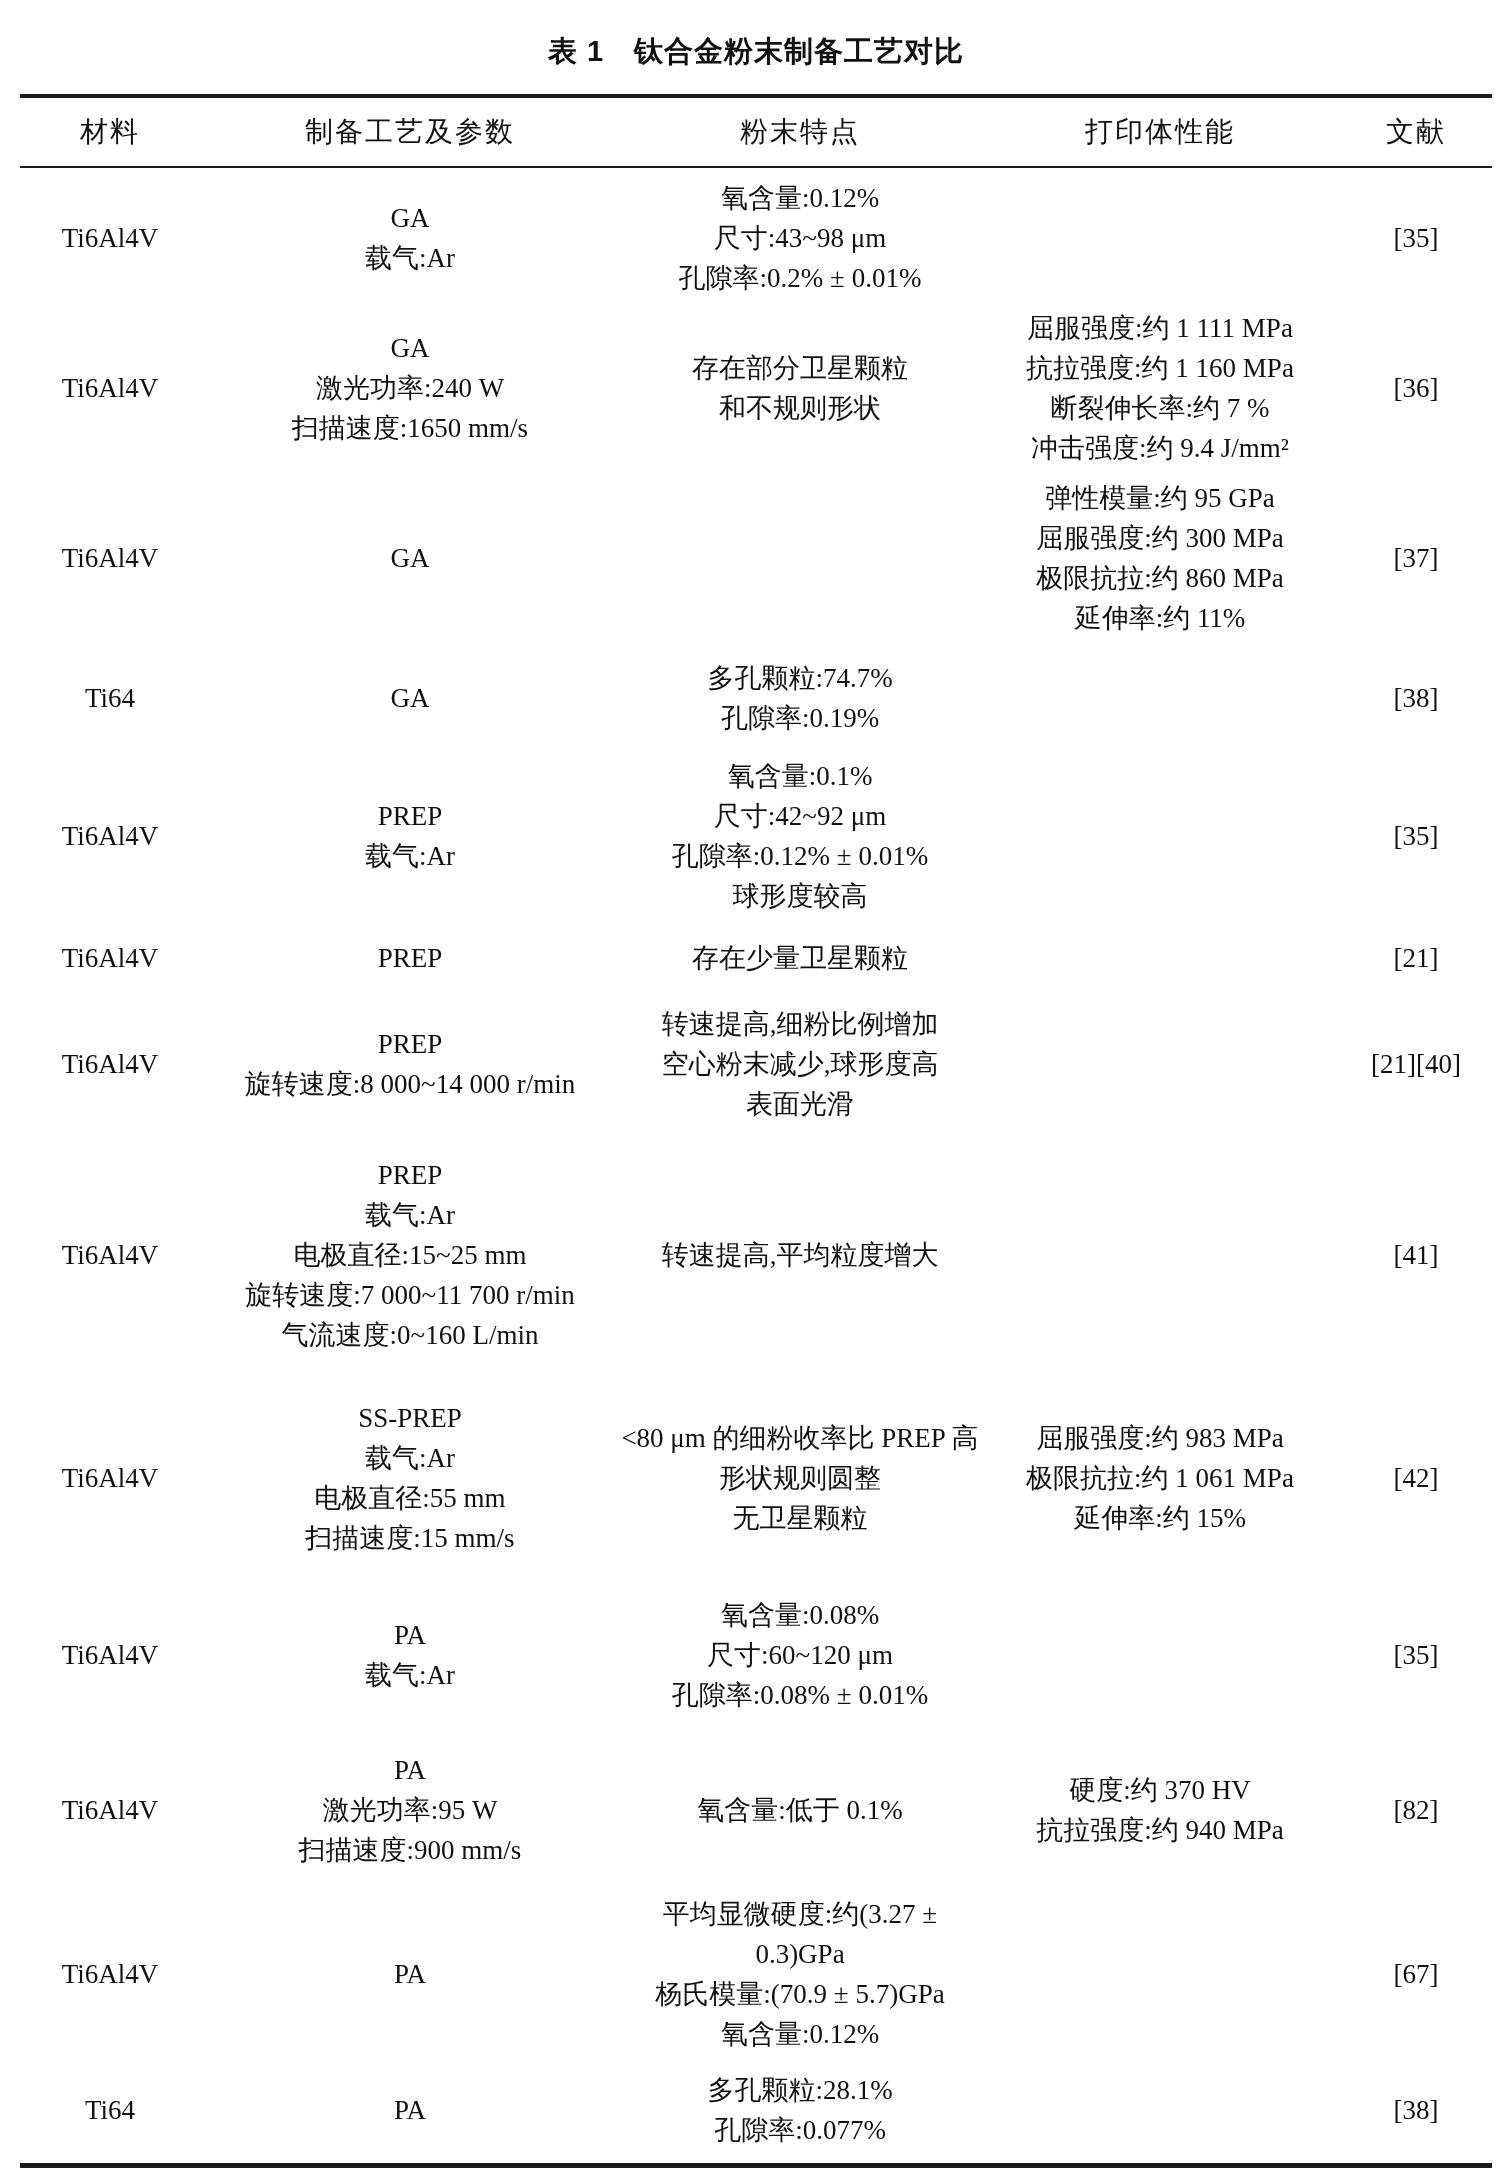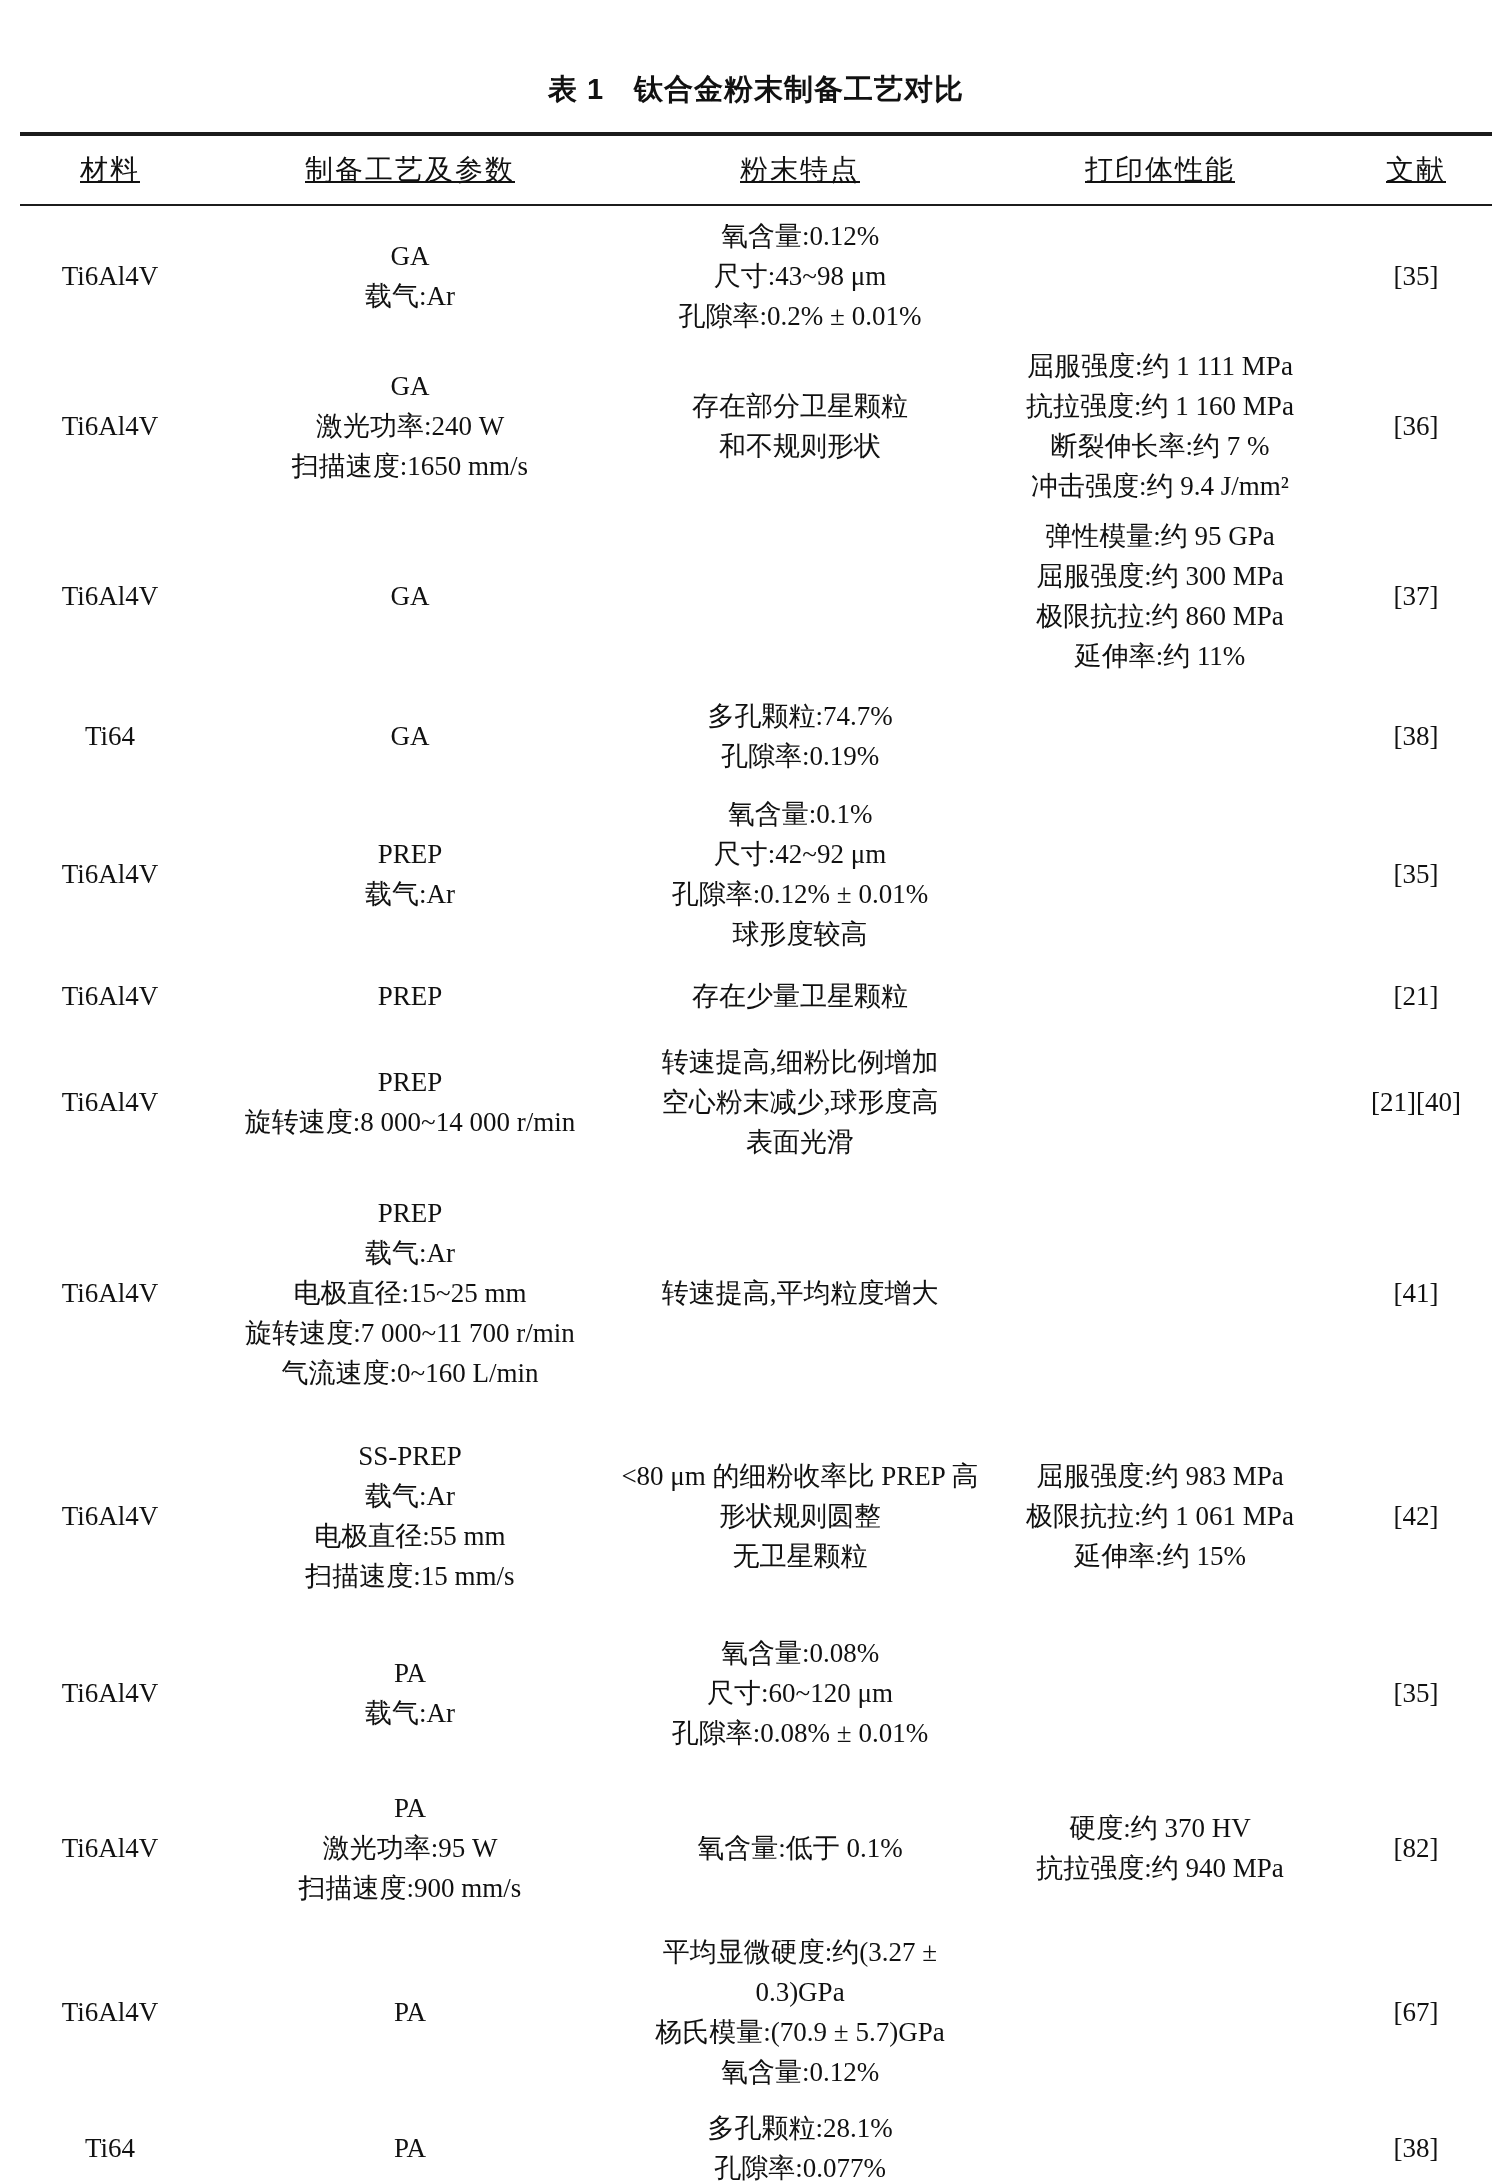--- a/index.html
+++ b/index.html
@@ -18,38 +18,36 @@
     width: 1472px;
     margin: 0 auto;
   }
   .table-title {
     text-align: center;
     font-family: "Liberation Sans", "DejaVu Sans", sans-serif;
     font-weight: 600;
     font-size: 29px;
     letter-spacing: 1px;
     padding: 32px 0 22px 0;
-    margin-top: 38px;
   }
   table.data-table {
     width: 1472px;
     border-collapse: collapse;
     table-layout: fixed;
     border-top: 4px solid #1c1c1c;
     border-bottom: 5px solid #1c1c1c;
   }
   thead th {
     height: 66px;
     font-weight: normal;
     font-size: 28px;
     letter-spacing: 2px;
     text-align: center;
     vertical-align: middle;
     border-bottom: 2px solid #1c1c1c;
-    text-decoration: underline;
   }
   tbody td {
     text-align: center;
     vertical-align: middle;
     font-size: 27px;
     line-height: 40px;
     white-space: pre-line;
     padding: 0;
   }
   

